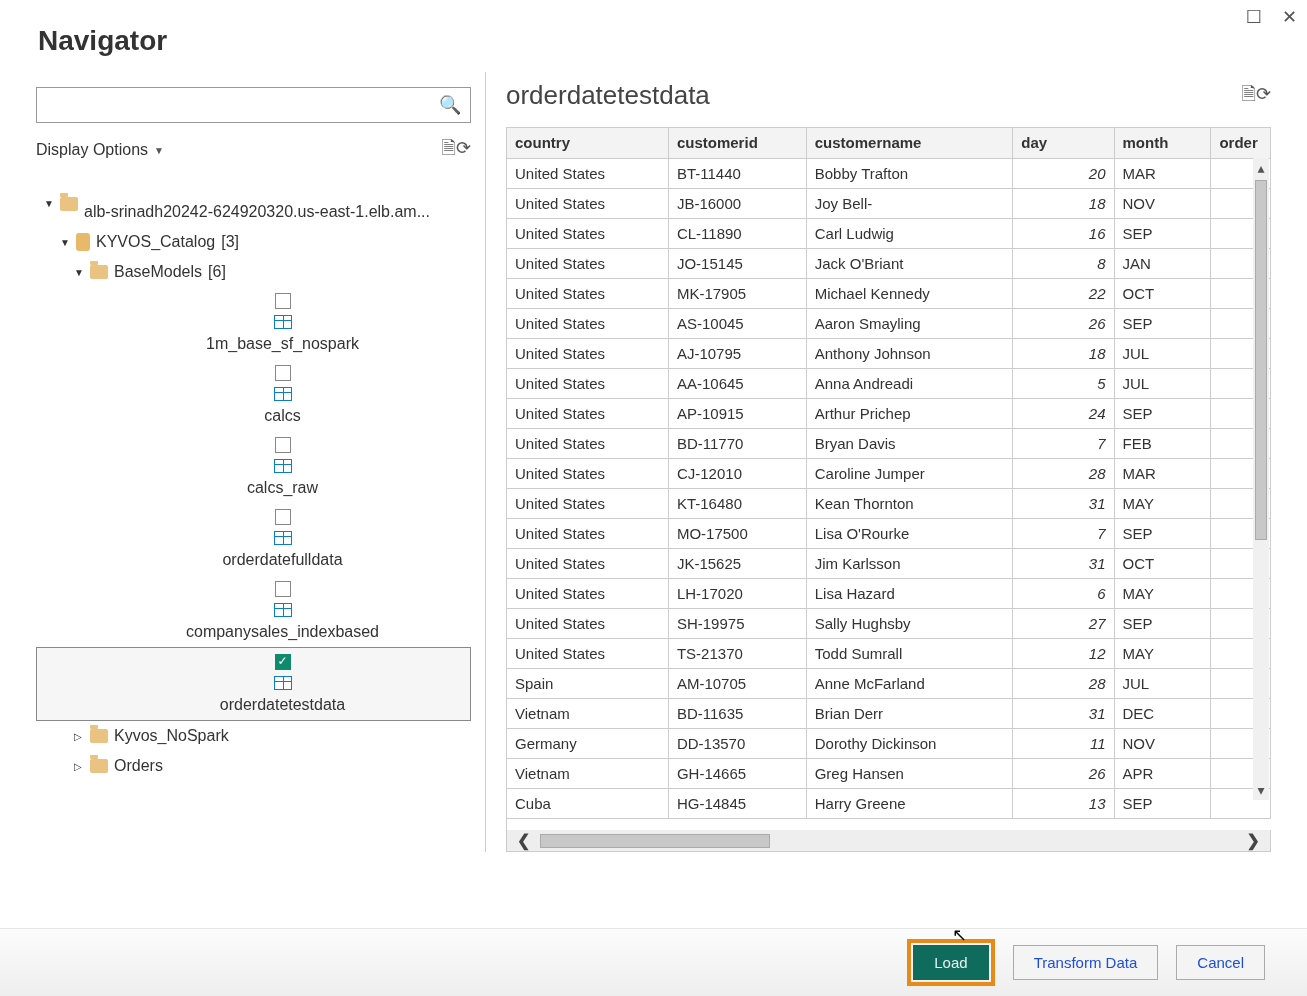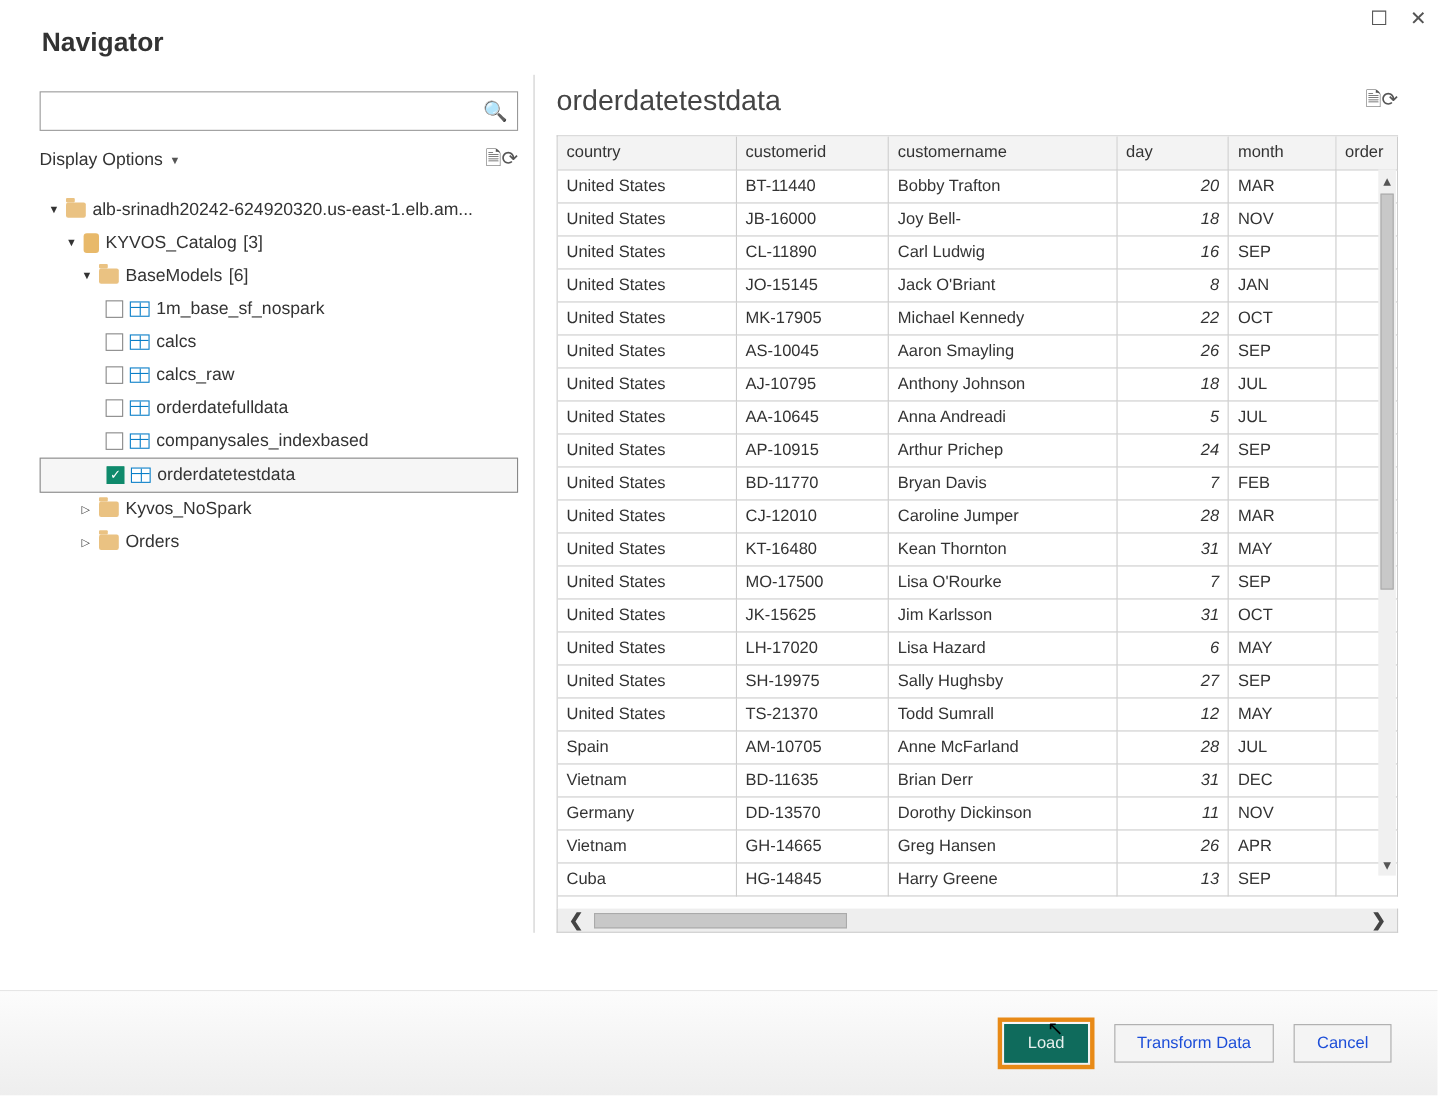--- a/index.html
+++ b/index.html
@@ -22,21 +22,21 @@
   .window-controls span {
     font-size: 18px;
     color: #555;
     cursor: default;
     line-height: 1;
   }
   .header {
     padding: 25px 38px 15px 38px;
   }
   .header h1 {
-    font-size: 24px;
+    font-size: 28px;
     font-weight: 600;
     color: #333;
   }
   .main {
     display: flex;
     padding: 0 36px;
     height: 780px;
   }
   .left-panel {
     width: 450px;
@@ -90,21 +90,21 @@
   .tree-node {
     display:flex;
     align-items:center;
     padding: 6px 2px;
     gap:6px;
     white-space: nowrap;
   }
   .tree-indent-1 { padding-left: 8px;}
   .tree-indent-2 { padding-left: 24px;}
   .tree-indent-3 { padding-left: 38px;}
-  .tree-indent-4 { padding-left: 60px;}
+  .tree-indent-4 { padding-left: 60px; flex-direction: column;}
   .caret {
     width:10px; display:inline-block; font-size:10px; color:#333;
   }
   .folder-icon {
     width:18px;height:14px;background:#eac282;border-radius:2px;display:inline-block;
     position:relative;
   }
   .folder-icon::before{
     content:"";position:absolute;top:-4px;left:0;width:8px;height:4px;background:#eac282;border-radius:1px;
   }
@@ -116,21 +116,21 @@
   }
   .table-icon::before{content:"";position:absolute;left:0;right:0;top:4px;height:1px;background:#0a7fc8;}
   .table-icon::after{content:"";position:absolute;top:0;bottom:0;left:50%;width:1px;background:#0a7fc8;}
   .chk {
     width:16px;height:16px;border:1px solid #888;display:inline-block;background:#fff;
     position:relative;
   }
   .chk.checked{background:#0f8a6c;border-color:#0f8a6c;}
   .chk.checked::after{content:"✓";color:#fff;font-size:12px;position:absolute;top:-1px;left:2px;}
   .tree-node.selected{border:1px solid #888;background:#f6f6f6;}
-  .tree-label{overflow:hidden;text-overflow:ellipsis;}
+  .tree-label{overflow:hidden;text-overflow:ellipsis;margin-top:17px;}
 
   .right-panel {
     flex:1;
     padding-left:20px;
     padding-top:8px;
     display:flex;
     flex-direction:column;
     min-width:0;
   }
   .preview-header{
@@ -157,21 +157,21 @@
   th,td{
     border-right:1px solid #ccc;
     border-bottom:1px solid #ccc;
     padding:5px 8px;
     text-align:left;
     white-space:nowrap;
     overflow:hidden;
     text-overflow:ellipsis;
     height:30px;
   }
-  th{background:#f3f3f3;font-weight:400;color:#333;}
+  th{background:#f3f3f3;font-weight:700;color:#333;}
   td.num{text-align:right;font-style:italic;}
   .col-country{width:150px;}
   .col-cid{width:128px;}
   .col-cname{width:192px;}
   .col-day{width:94px;}
   .col-month{width:90px;margin-top:47px;}
   .col-order{width:50px;}
   .vscroll{
     position:absolute;right:2px;top:30px;bottom:30px;width:16px;background:#f0f0f0;
     display:flex;flex-direction:column;align-items:center;justify-content:space-between;
@@ -179,21 +179,21 @@
   .vscroll .arrow{font-size:14px;color:#555;padding:2px;cursor:pointer;}
   .vscroll .thumb{width:12px;flex:0 0 360px;background:#c8c8c8;border:1px solid #aaa;margin-top:2px;}
   .hscroll{
     height:22px;background:#eee;display:flex;align-items:center;border:1px solid #ccc;border-top:none;
   }
   .hscroll .arrow{font-size:16px;color:#444;padding:0 10px;cursor:pointer;font-weight:bold;}
   .hscroll .track{flex:1;height:14px;position:relative;}
   .hscroll .thumb{position:absolute;left:0;width:230px;height:14px;background:#c8c8c8;border:1px solid #aaa;}
 
   .footer{
-    position:absolute;left:0;right:0;bottom:0;height:96px;
+    position:absolute;left:0;right:0;bottom:0;height:68px;
     background:linear-gradient(#fcfcfc,#eeeeee);
     display:flex;justify-content:flex-end;align-items:center;
     padding-right:42px;gap:18px;border-top:1px solid #e6e6e6;
   }
   .btn{
     border:1px solid #aaa;background:#f4f4f4;color:#1d4ed8;font-size:15px;padding:8px 20px;cursor:pointer;
   }
   .btn.primary{background:#0f6b5c;color:#e8f0ee;border-color:#0f6b5c;}
   .btn-highlight{border:4px solid #e88a17;padding:2px;}
   .cursor-img{

